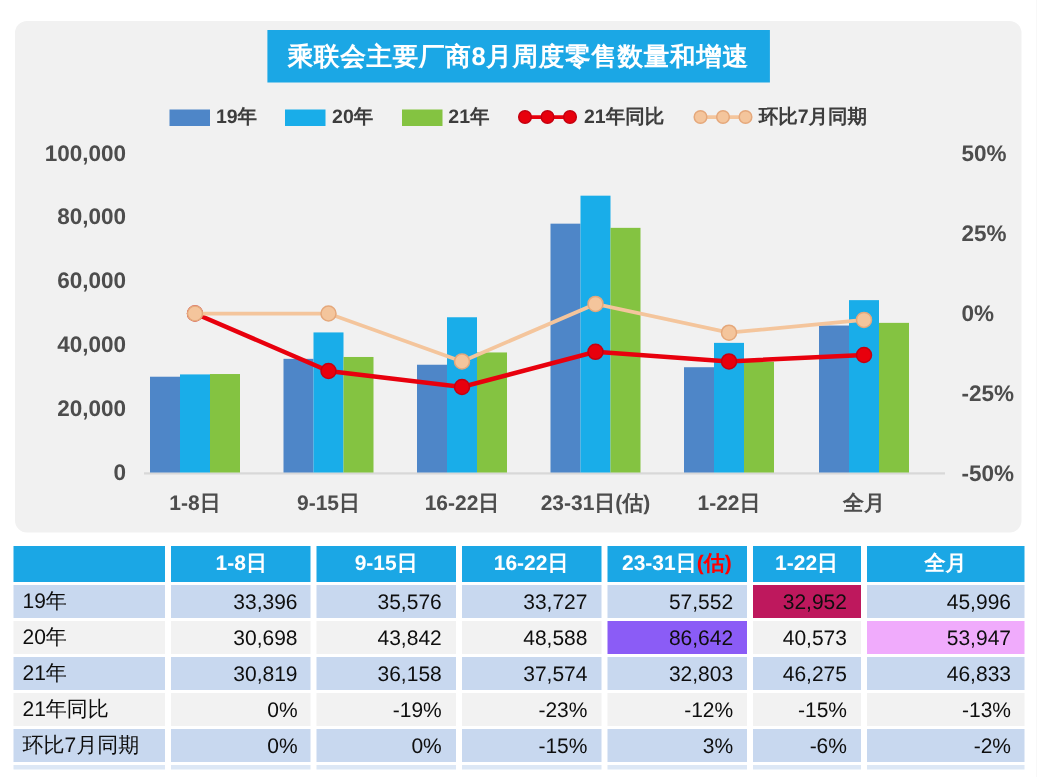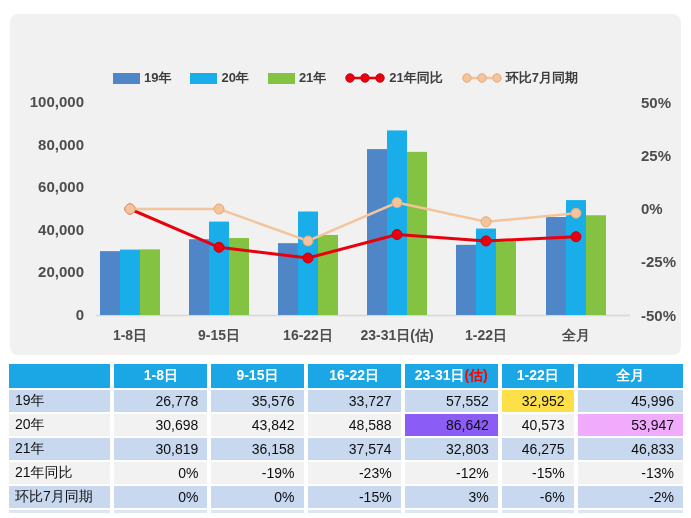--- a/index.html
+++ b/index.html
@@ -39,20 +39,21 @@
     text-align:right;overflow:hidden;white-space:nowrap;
   }
   .data-table td.row-label{text-align:left;padding:0 0 0 6px;}
   .data-table tr.partial td{height:3px;padding:0;}
   .hdr-suffix{font-weight:bold;}
 </style>
 </head>
 <body>
 
 <div class="chart-card">
+  <div class="chart-title" style="background: rgb(27, 167, 229);">乘联会主要厂商8月周度零售数量和增速</div>
   <div class="legend" id="legend">
       <span class="legend-item">
         <span class="legend-swatch" style="background: rgb(78, 134, 200);"></span>
         <span>19年</span>
       </span>
       <span class="legend-item">
         <span class="legend-swatch" style="background: rgb(25, 173, 233);"></span>
         <span>20年</span>
       </span>
       <span class="legend-item">
@@ -159,25 +160,25 @@
         <th style="background:#1BA7E5">9-15日</th>
         <th style="background:#1BA7E5">16-22日</th>
         <th style="background:#1BA7E5">23-31日<span class="hdr-suffix" style="color:#FF0000">(估)</span></th>
         <th style="background:#1BA7E5">1-22日</th>
         <th style="background:#1BA7E5">全月</th>
       </tr>
     </thead>
     <tbody>
       <tr>
         <td class="row-label" style="background:#C8D8EF">19年</td>
-        <td style="background:#C8D8EF">26,778</td>
+        <td style="background:#C8D8EF">33,396</td>
         <td style="background:#C8D8EF">35,576</td>
         <td style="background:#C8D8EF">33,727</td>
         <td style="background:#C8D8EF">57,552</td>
-        <td style="background:#fde047">32,952</td>
+        <td style="background:#be185d">32,952</td>
         <td style="background:#C8D8EF">45,996</td>
       </tr>
       <tr>
         <td class="row-label" style="background:#F2F2F2">20年</td>
         <td style="background:#F2F2F2">30,698</td>
         <td style="background:#F2F2F2">43,842</td>
         <td style="background:#F2F2F2">48,588</td>
         <td style="background:#8b5cf6">86,642</td>
         <td style="background:#F2F2F2">40,573</td>
         <td style="background:#f0abfc">53,947</td>

